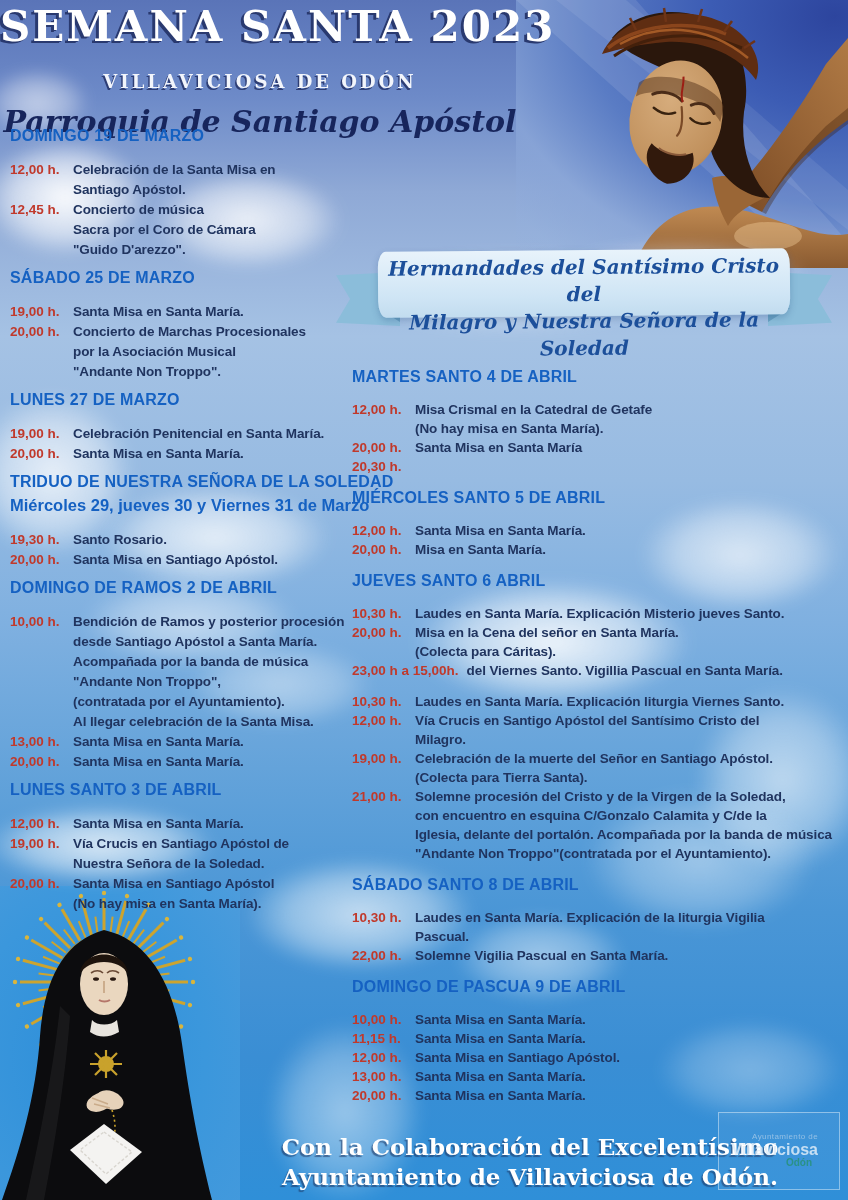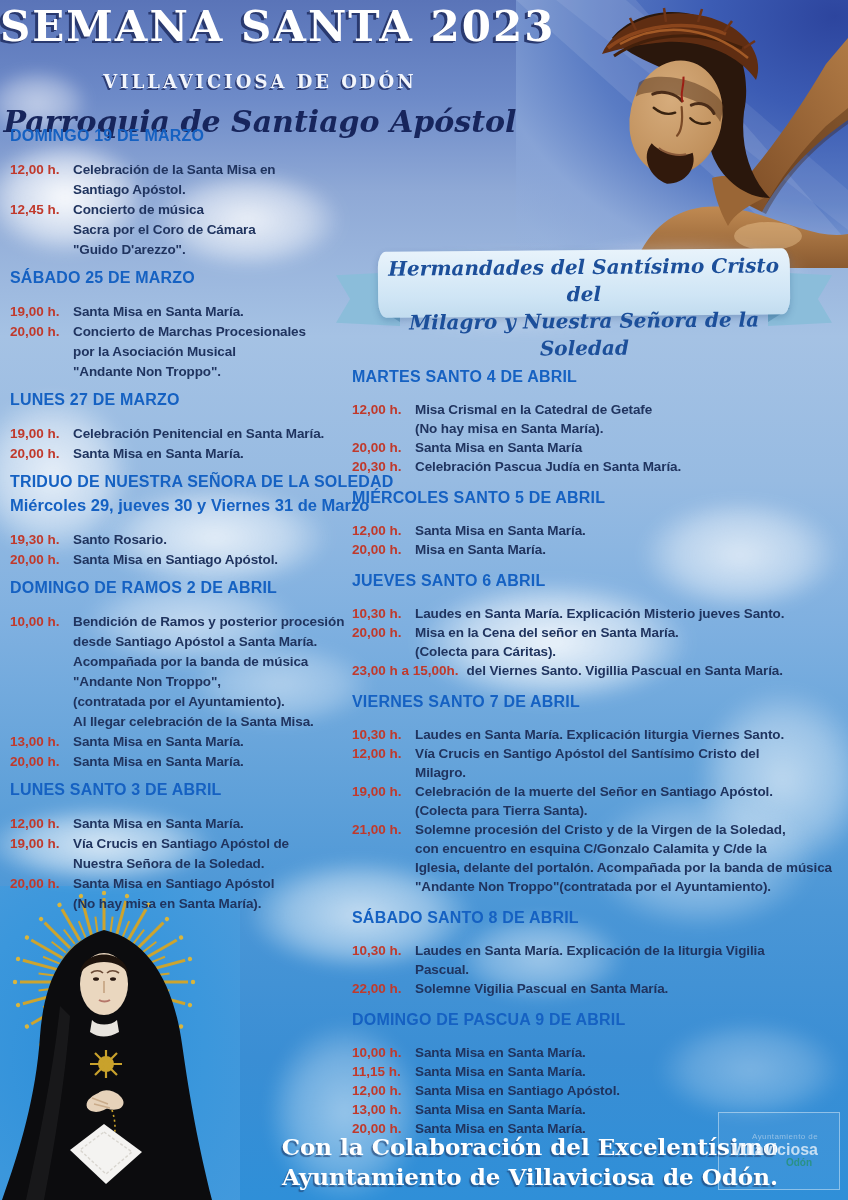--- a/index.html
+++ b/index.html
@@ -365,21 +365,20 @@
           <span class="event-time">12,00 h.</span>
           <span class="event-text">Misa Crismal en la Catedral de Getafe
 (No hay misa en Santa María).</span>
         </div>
         <div class="event-row">
           <span class="event-time">20,00 h.</span>
           <span class="event-text">Santa Misa en Santa María</span>
         </div>
         <div class="event-row">
           <span class="event-time">20,30 h.</span>
-          <span class="event-text">Celebración Pascua Judía en Santa María.</span>
         </div>
       </section>
       <section class="schedule-section">
         <div class="sec-header">MIÉRCOLES SANTO 5 DE ABRIL</div>
         <div class="event-row">
           <span class="event-time">12,00 h.</span>
           <span class="event-text">Santa Misa en Santa María.</span>
         </div>
         <div class="event-row">
           <span class="event-time">20,00 h.</span>
@@ -396,21 +395,20 @@
           <span class="event-time">20,00 h.</span>
           <span class="event-text">Misa en la Cena del señor en Santa María.
 (Colecta para Cáritas).</span>
         </div>
         <div class="event-row">
           <span class="event-time">23,00 h a 15,00h.</span>
           <span class="event-text">del Viernes Santo. Vigillia Pascual en Santa María.</span>
         </div>
       </section>
       <section class="schedule-section">
-        <div class="sec-header">VIERNES SANTO 7 DE ABRIL</div>
         <div class="event-row">
           <span class="event-time">10,30 h.</span>
           <span class="event-text">Laudes en Santa María. Explicación liturgia Viernes Santo.</span>
         </div>
         <div class="event-row">
           <span class="event-time">12,00 h.</span>
           <span class="event-text">Vía Crucis en Santigo Apóstol del Santísimo Cristo del
 Milagro.</span>
         </div>
         <div class="event-row">

